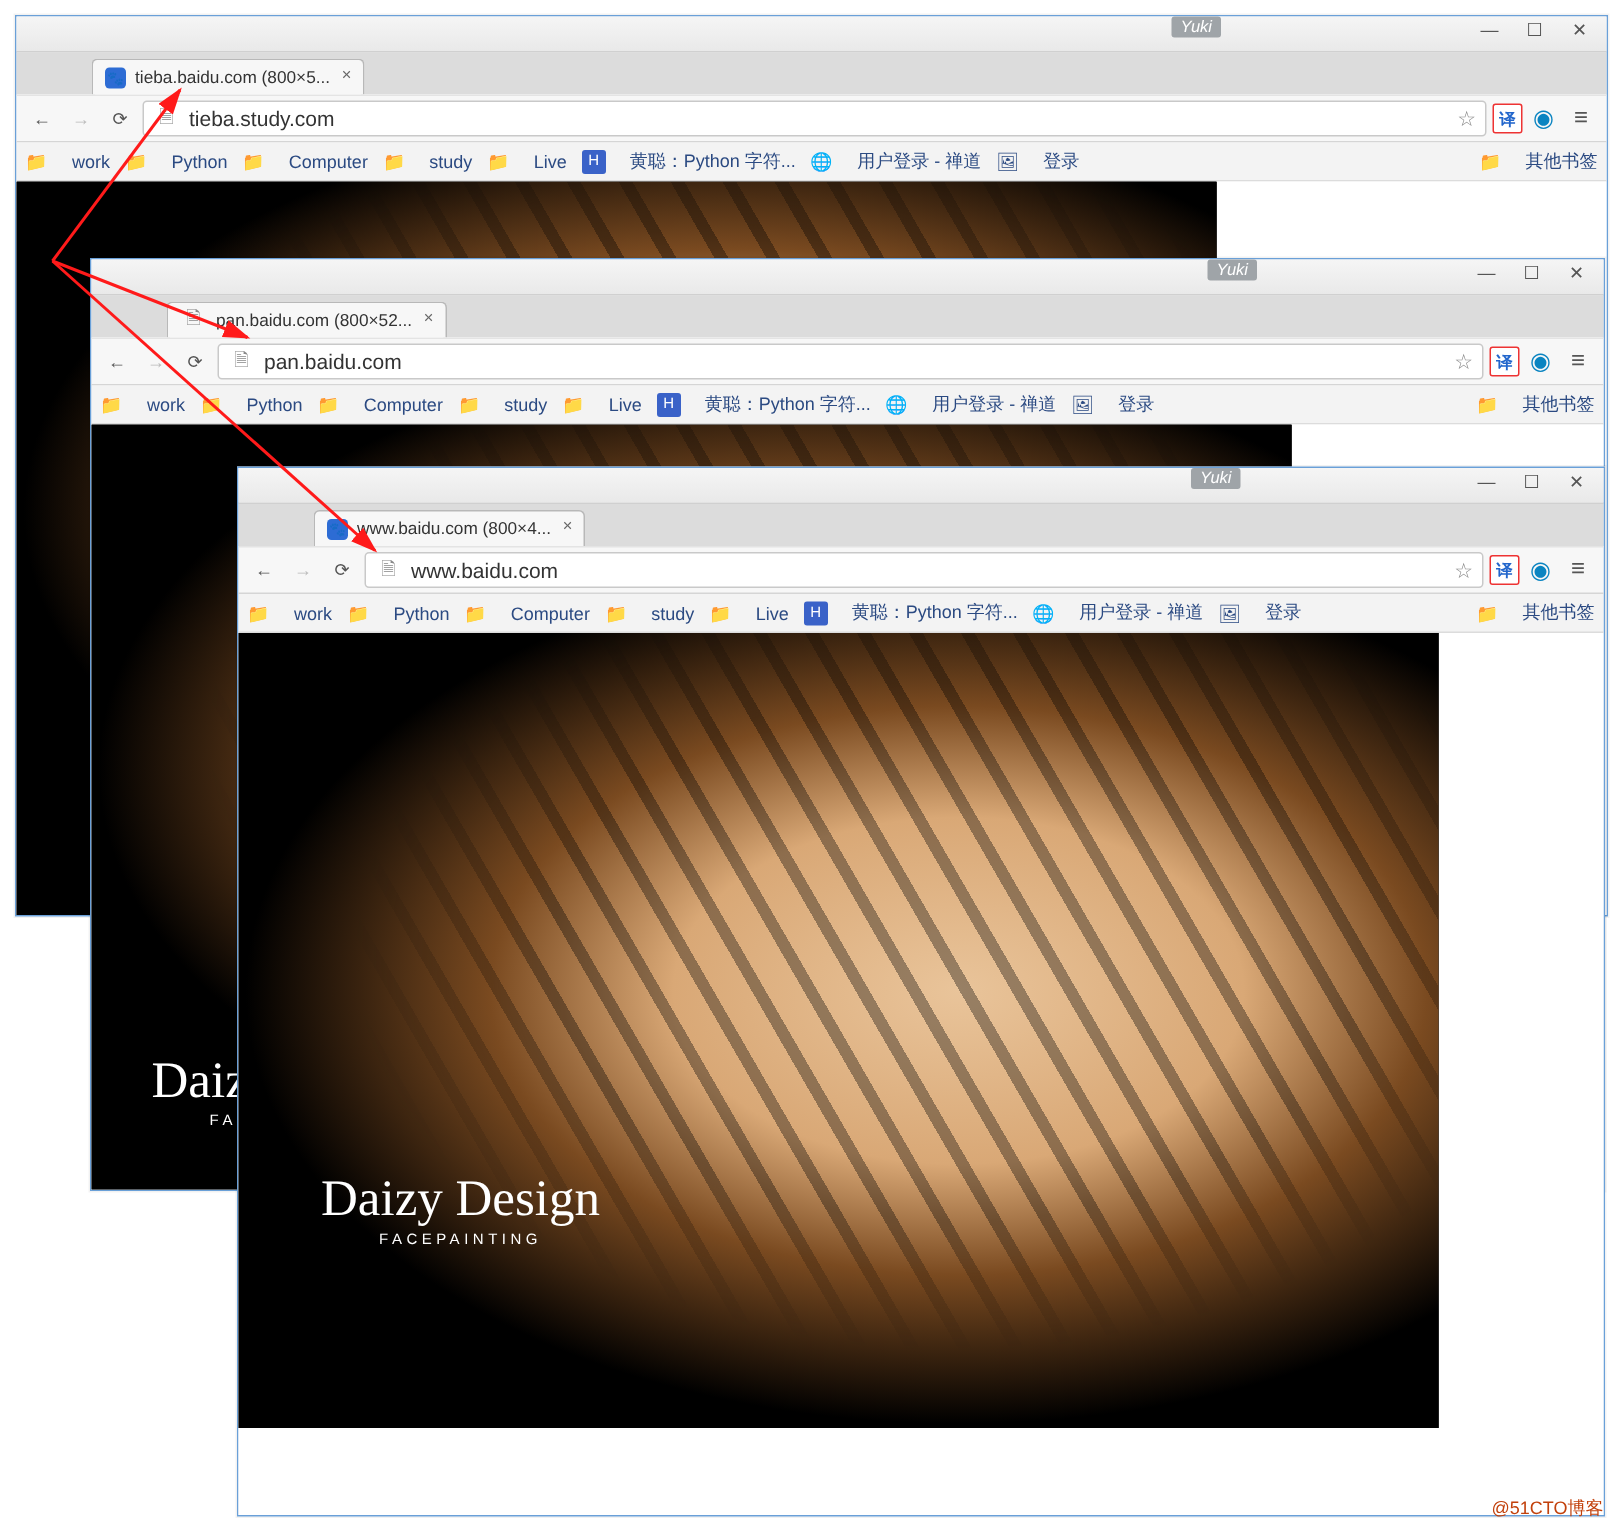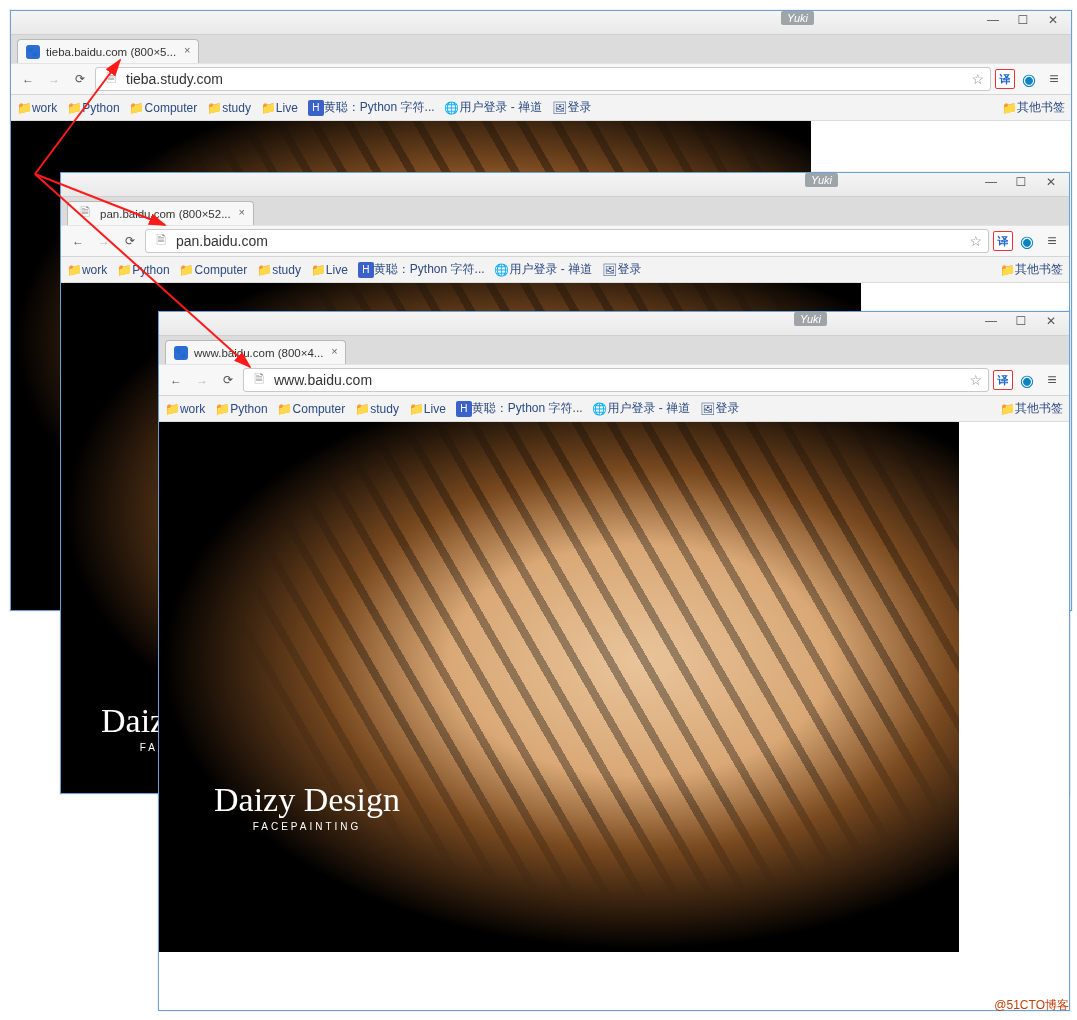--- a/index.html
+++ b/index.html
@@ -64,20 +64,21 @@
     border-radius: 4px 4px 0 0;
     height: 24px;
     padding: 0 22px 0 8px;
     display: flex;
     align-items: center;
     gap: 6px;
     font-size: 11.5px;
     color: #333;
     position: relative;
     max-width: 220px;
+    margin-left: 44px;
   }
   .tab-close {
     position: absolute;
     right: 4px;
     top: 4px;
     width: 14px;
     height: 14px;
     font-size: 11px;
     color: #666;
     text-align: center;
@@ -142,21 +143,21 @@
     background: #f3f3f3;
     border-bottom: 1px solid #dcdcdc;
     display: flex;
     align-items: center;
     padding: 0 6px;
     gap: 10px;
     font-size: 12px;
     color: #2b4a82;
     overflow: hidden;
   }
-  .bm-item { display:flex; align-items:center; gap:0; white-space:nowrap; }
+  .bm-item { display:flex; align-items:center; gap:16px; white-space:nowrap; }
   .folder-icon::before { content:"📁"; font-size:12px; filter: hue-rotate(-15deg) saturate(1.5); }
   .globe-icon::before { content:"🌐"; font-size:12px; }
   .pic-icon::before { content:"🖼"; font-size:12px; }
   .bm-right { margin-left:auto; }
   .content {
     flex: 1;
     background: #fff;
     position: relative;
     overflow: hidden;
   }

